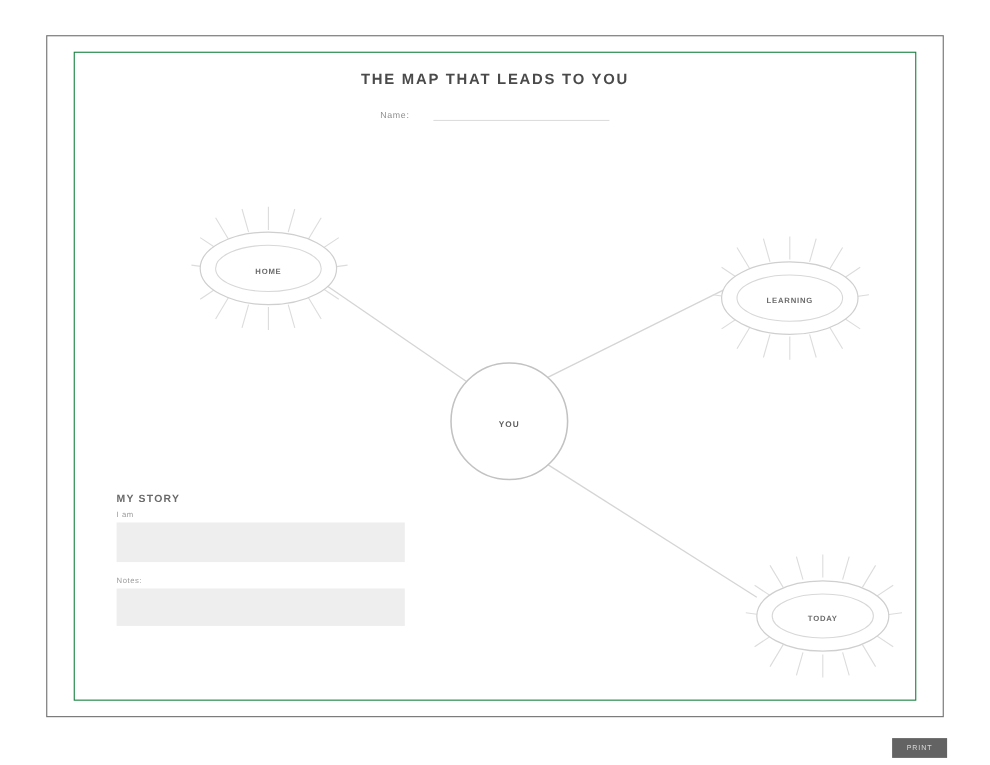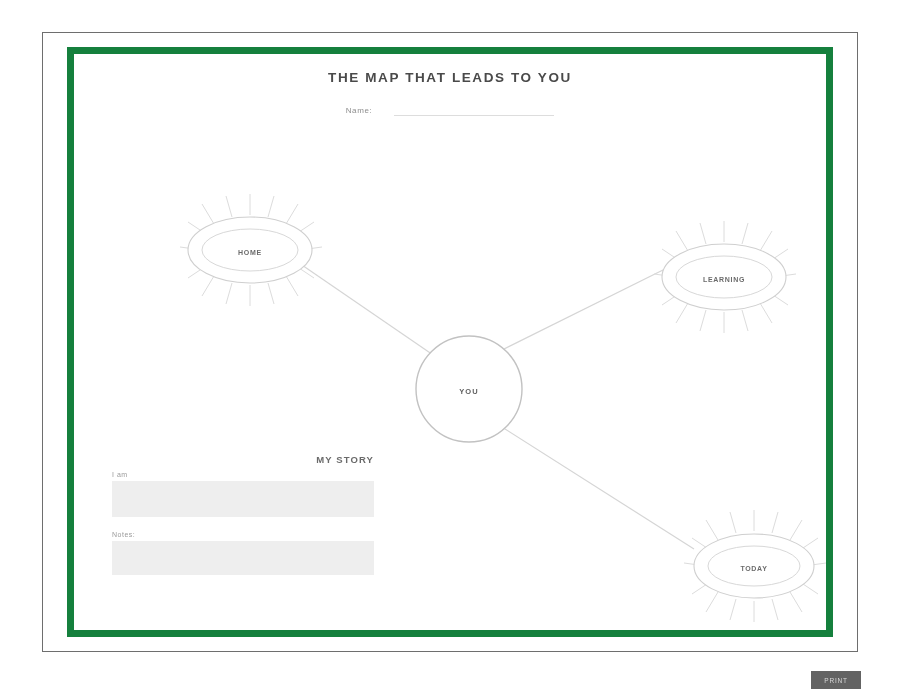--- a/index.html
+++ b/index.html
@@ -25,21 +25,21 @@
     border: 1.5px solid #6e6e6e;
     background: #ffffff;
     box-sizing: border-box;
   }
   .panel {
     position: absolute;
     left: 24px;
     top: 14px;
     right: 24px;
     bottom: 14px;
-    border: 7px solid #15803d;
+    border: 1px solid #15803d;
     background: #ffffff;
     box-sizing: border-box;
     overflow: hidden;
     padding-left: 24px;
   }
 
   
   .title {
     position: absolute;
     left: 0;
@@ -106,21 +106,20 @@
     left: 38px;
     top: 400px;
     width: 262px;
   }
   .story-heading {
     font-size: 9.5px;
     font-weight: bold;
     letter-spacing: 1.1px;
     color: #6a6a6a;
     margin-bottom: 6px;
-    text-align: right;
   }
   .field { margin-bottom: 14px; }
   .field-label {
     font-size: 7px;
     color: #9a9a9a;
     letter-spacing: 0.5px;
     margin-bottom: 3px;
   }
   .answerbox {
     width: 100%;

